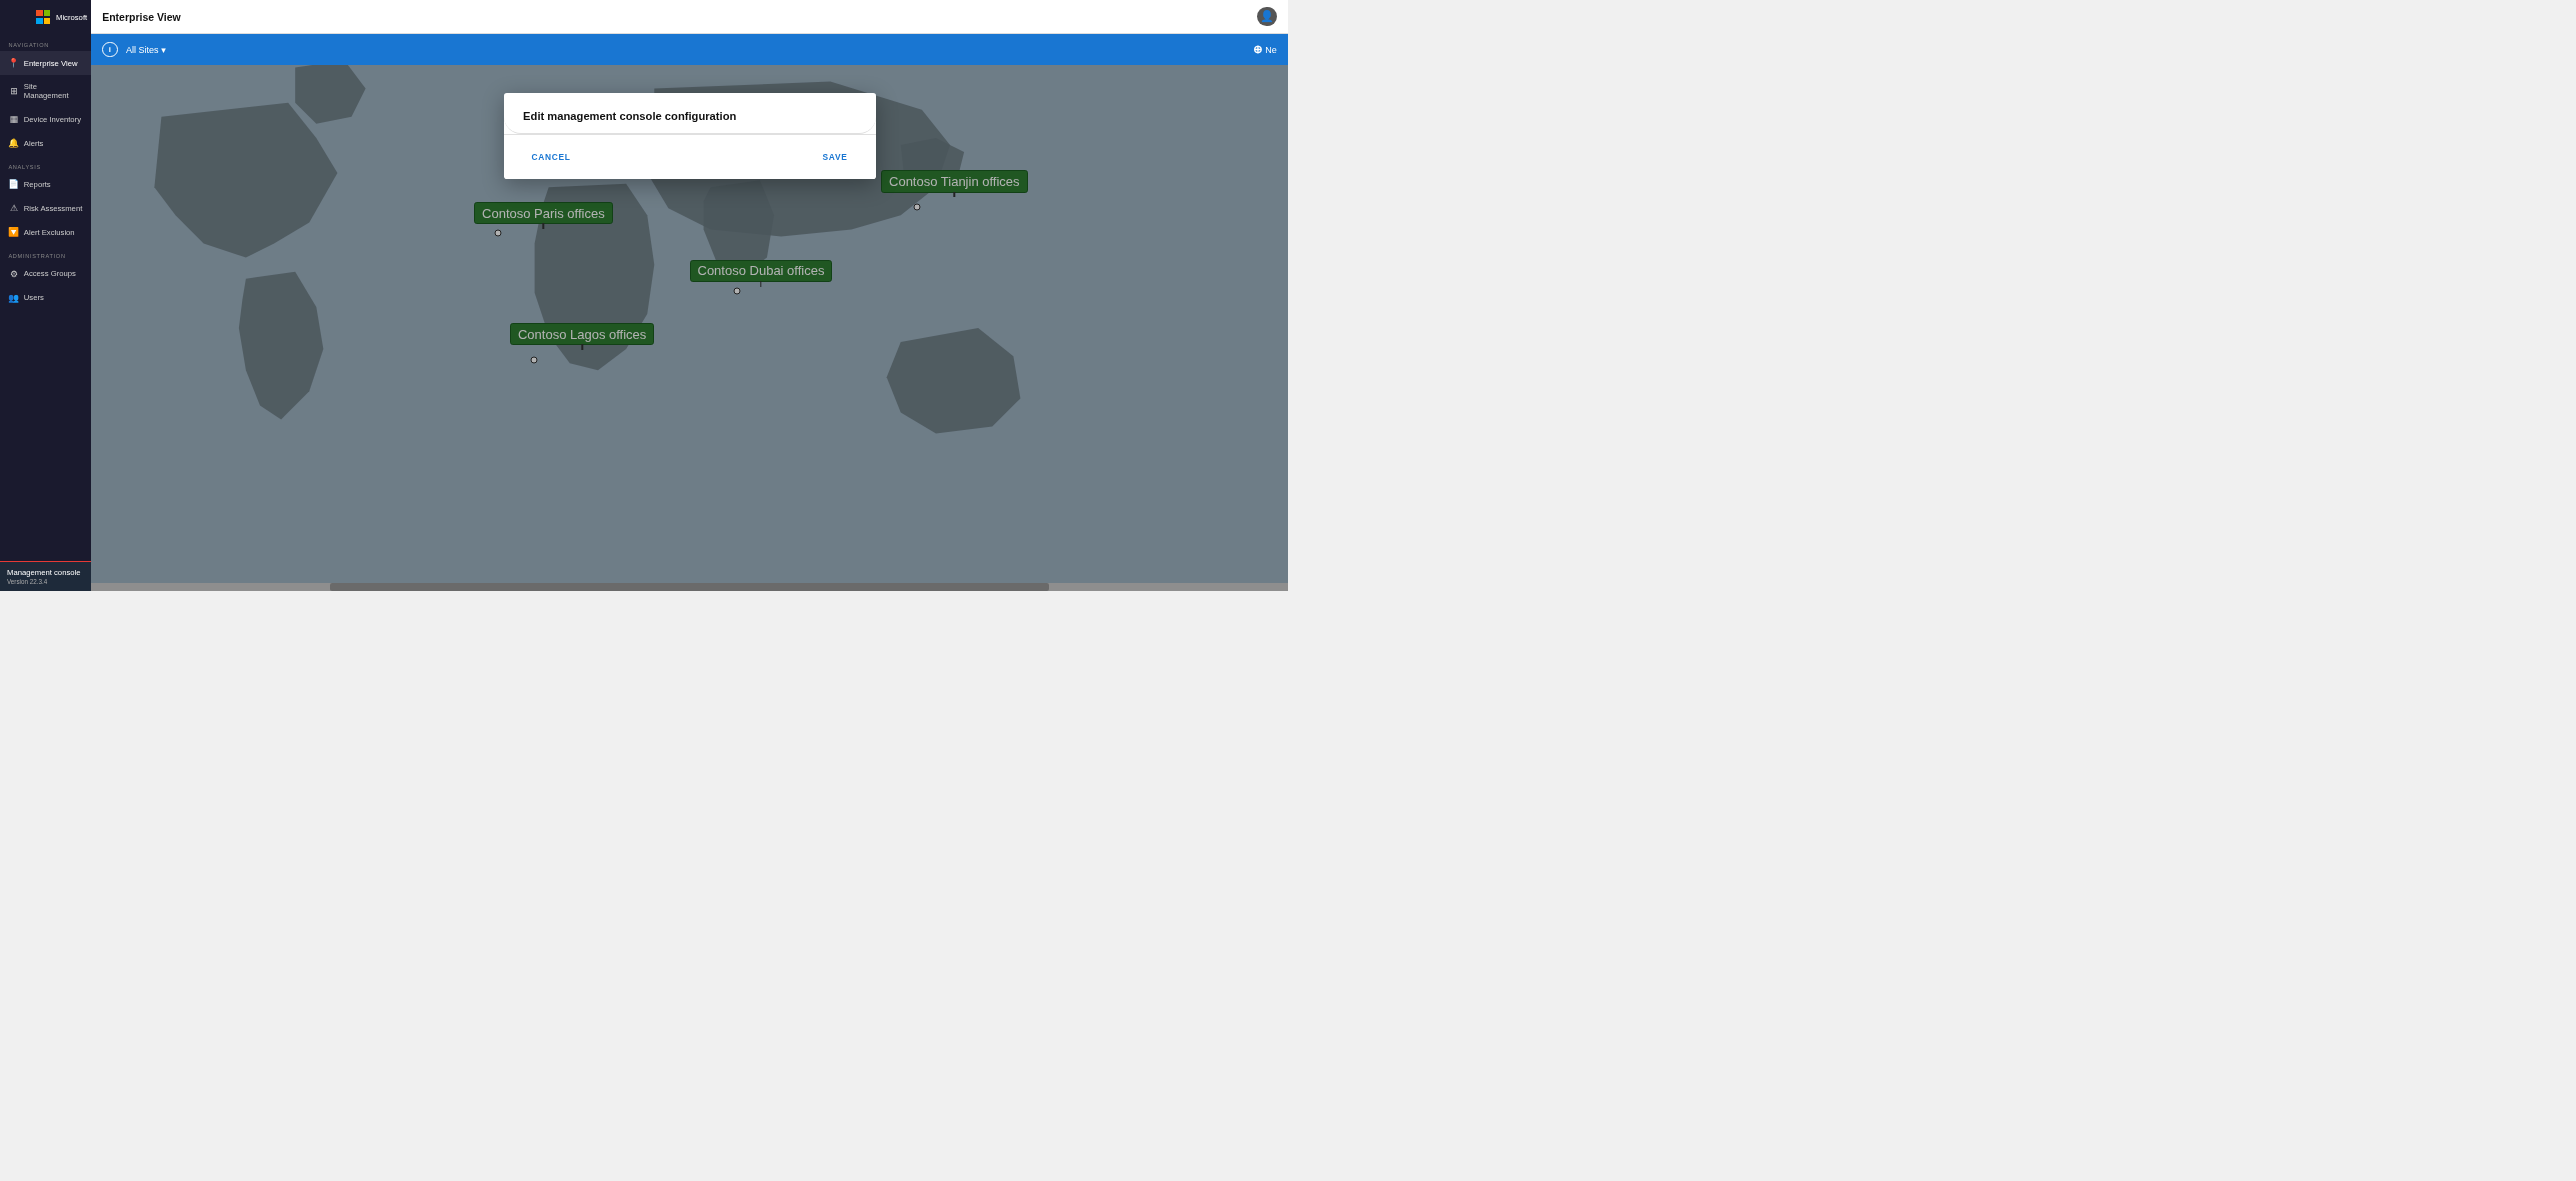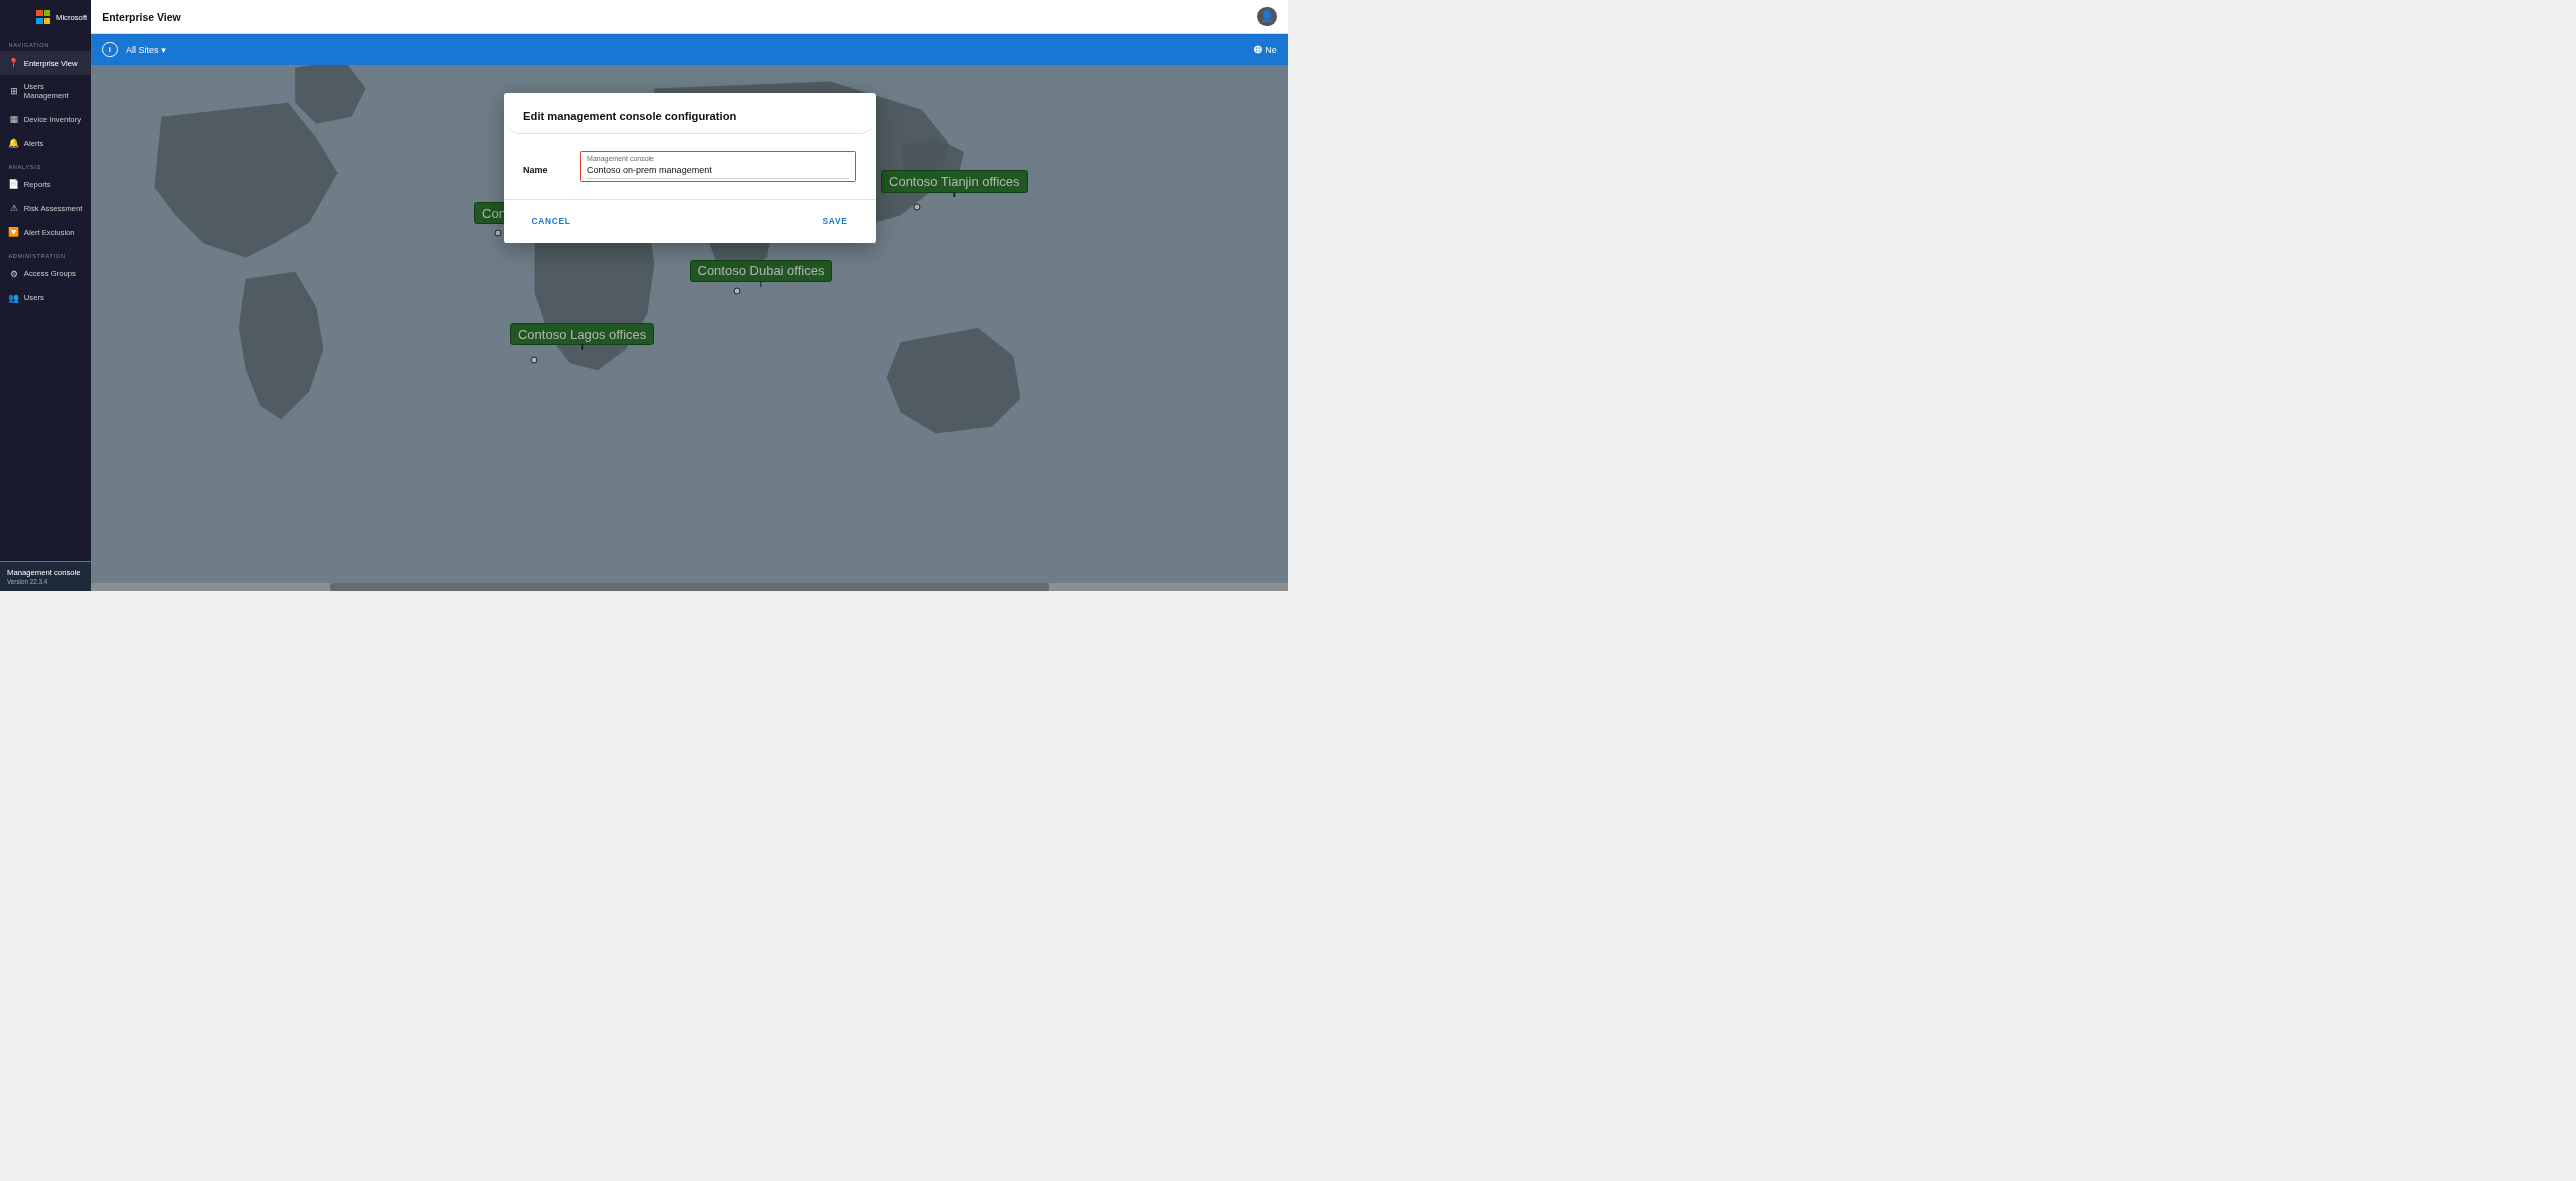--- a/index.html
+++ b/index.html
@@ -379,21 +379,21 @@
     <div class="nav-item active">
       <div class="nav-item-left">
         <span class="nav-icon">📍</span>
         <span>Enterprise View</span>
       </div>
     </div>
 
     <div class="nav-item">
       <div class="nav-item-left">
         <span class="nav-icon">⊞</span>
-        <span>Users Management</span>
+        <span>Site Management</span>
       </div>
     </div>
 
     <div class="nav-item">
       <div class="nav-item-left">
         <span class="nav-icon">▦</span>
         <span>Device Inventory</span>
       </div>
     </div>
 
@@ -525,28 +525,20 @@
       <div class="map-scrollbar-thumb"></div>
     </div>
 
     
     <div class="modal-overlay">
       <div class="modal">
         <div class="modal-header">
           <span class="modal-title">Edit management console configuration</span>
         </div>
 
-        <div class="modal-body">
-          <span class="modal-field-label">Name</span>
-          <div class="modal-input-wrap">
-            <span class="modal-input-placeholder">Management console</span>
-            <input class="modal-input" type="text" value="Contoso on-prem management" style="">
-            <div class="modal-input-underline"></div>
-          </div>
-        </div>
 
         <div class="modal-footer">
           <button class="btn-text">CANCEL</button>
           <button class="btn-text">SAVE</button>
         </div>
       </div>
     </div>
   </div>
 </div>
 

